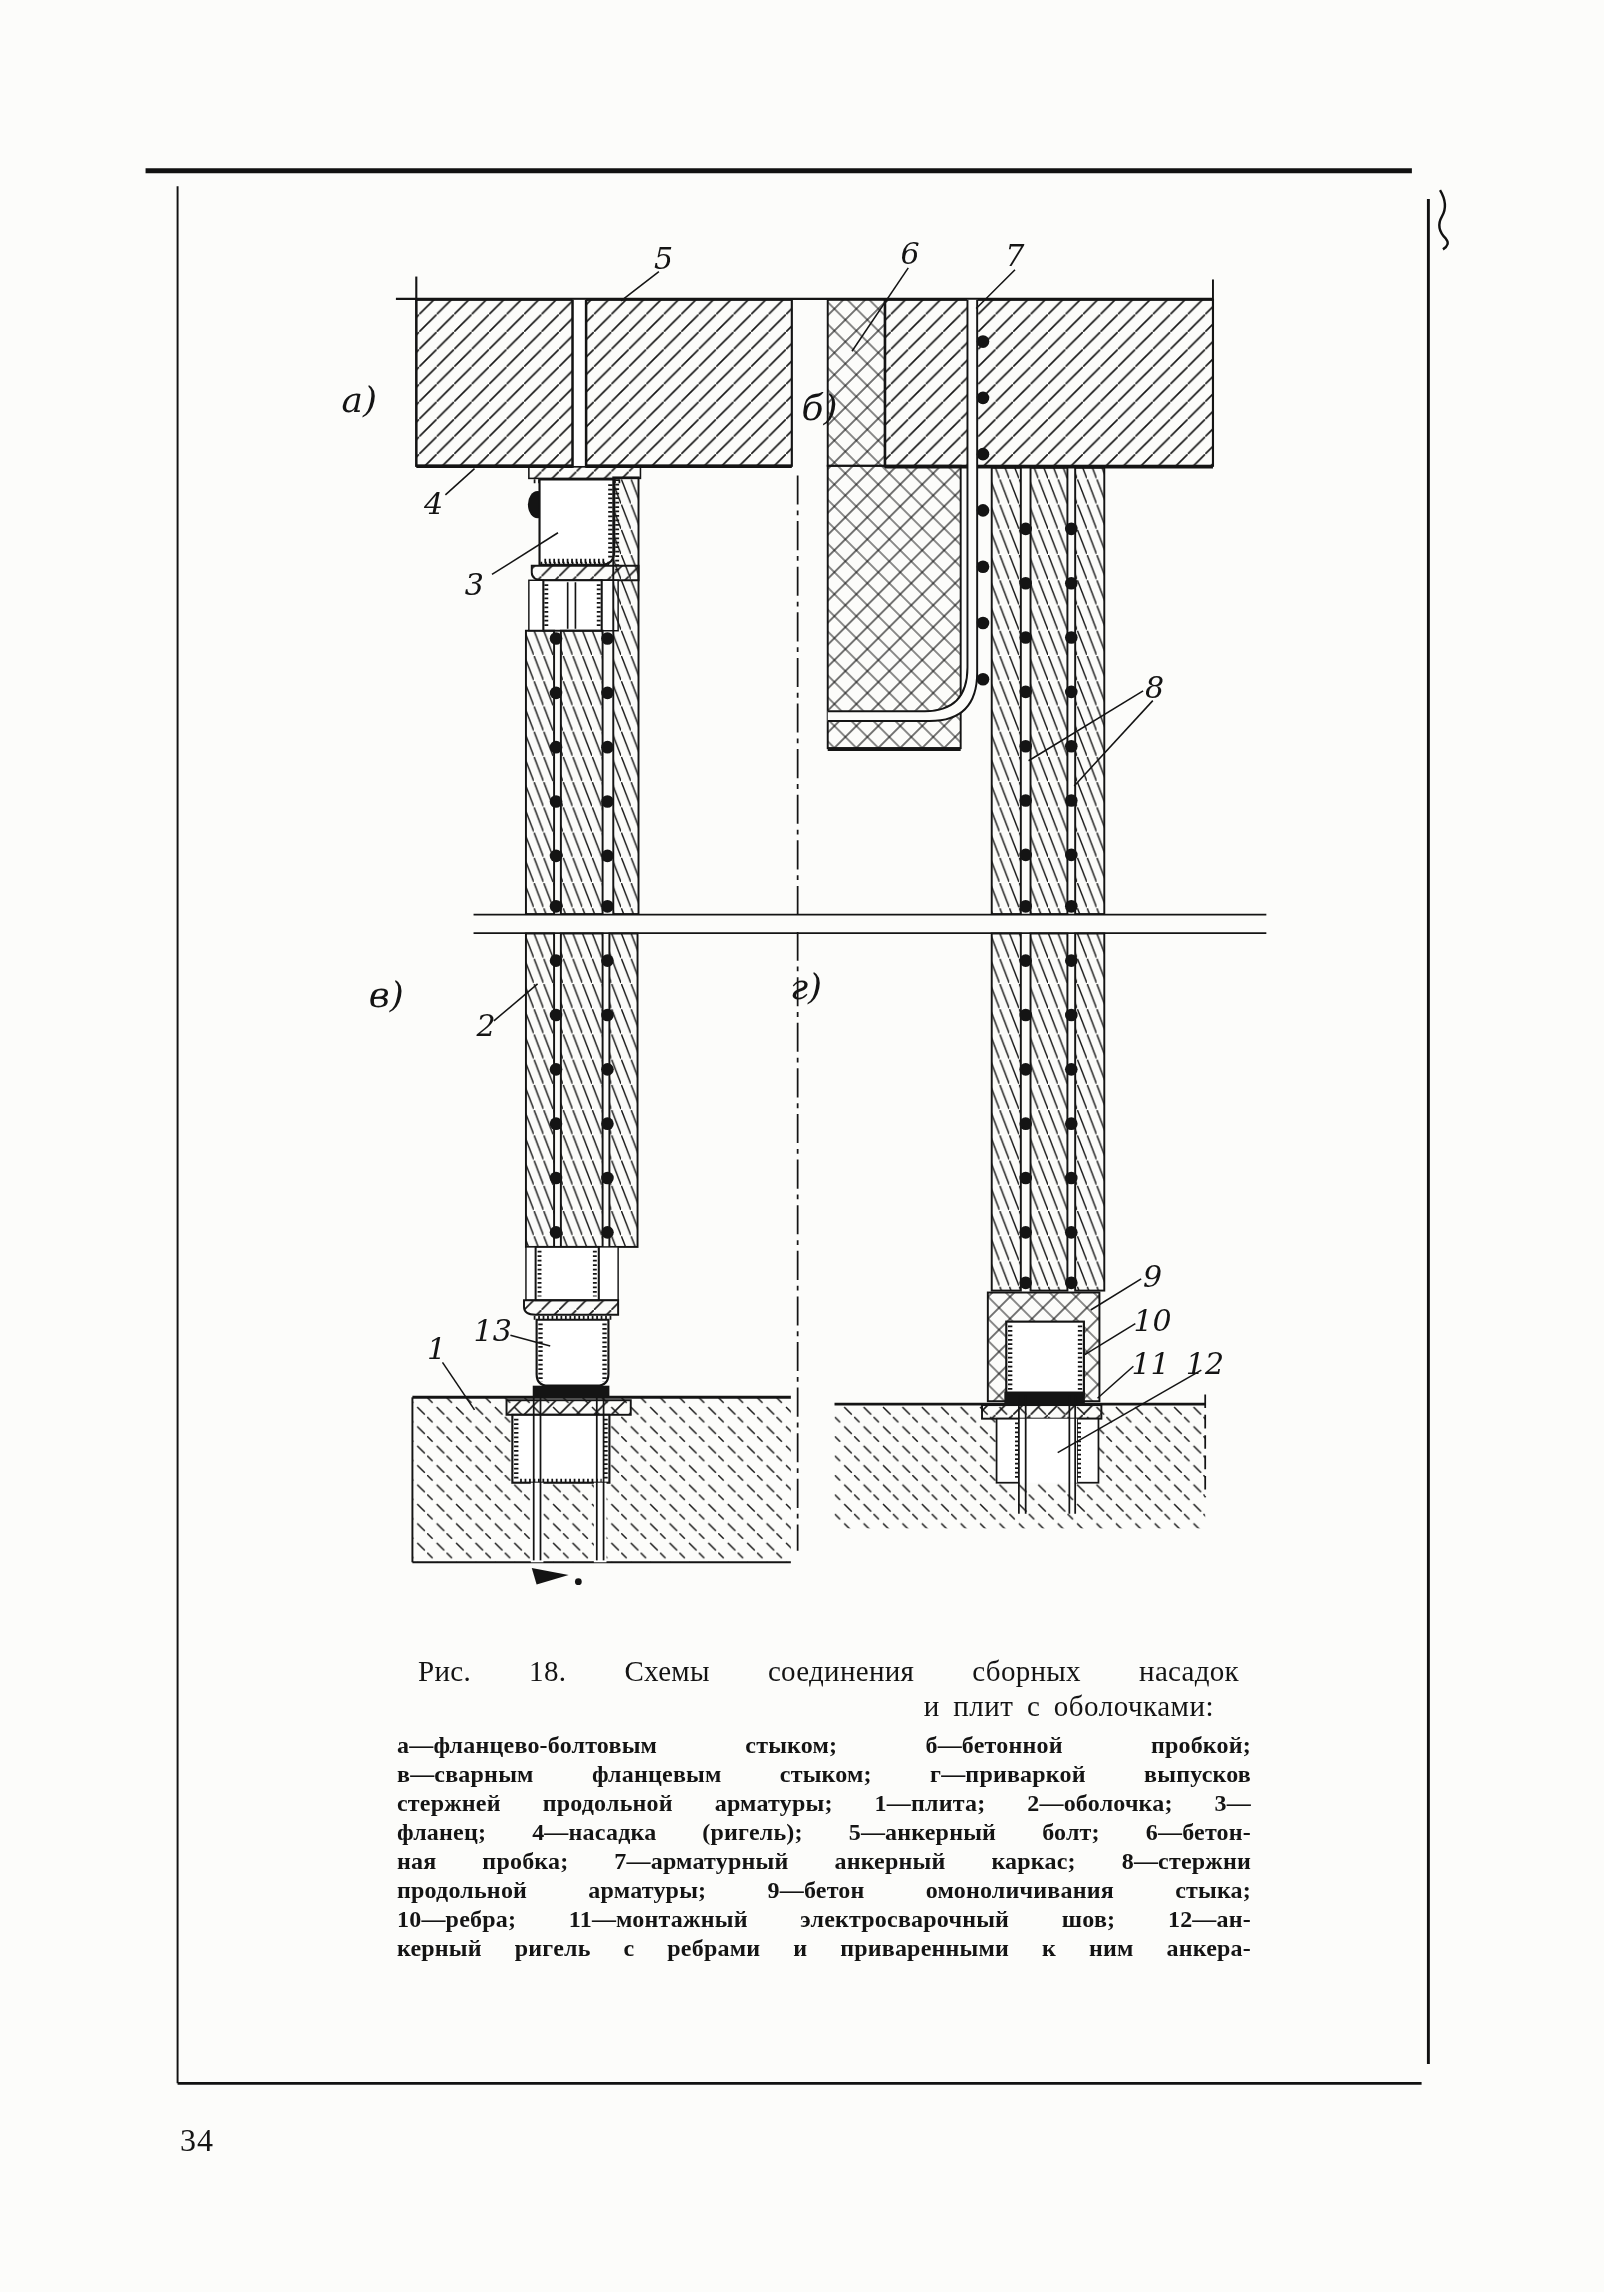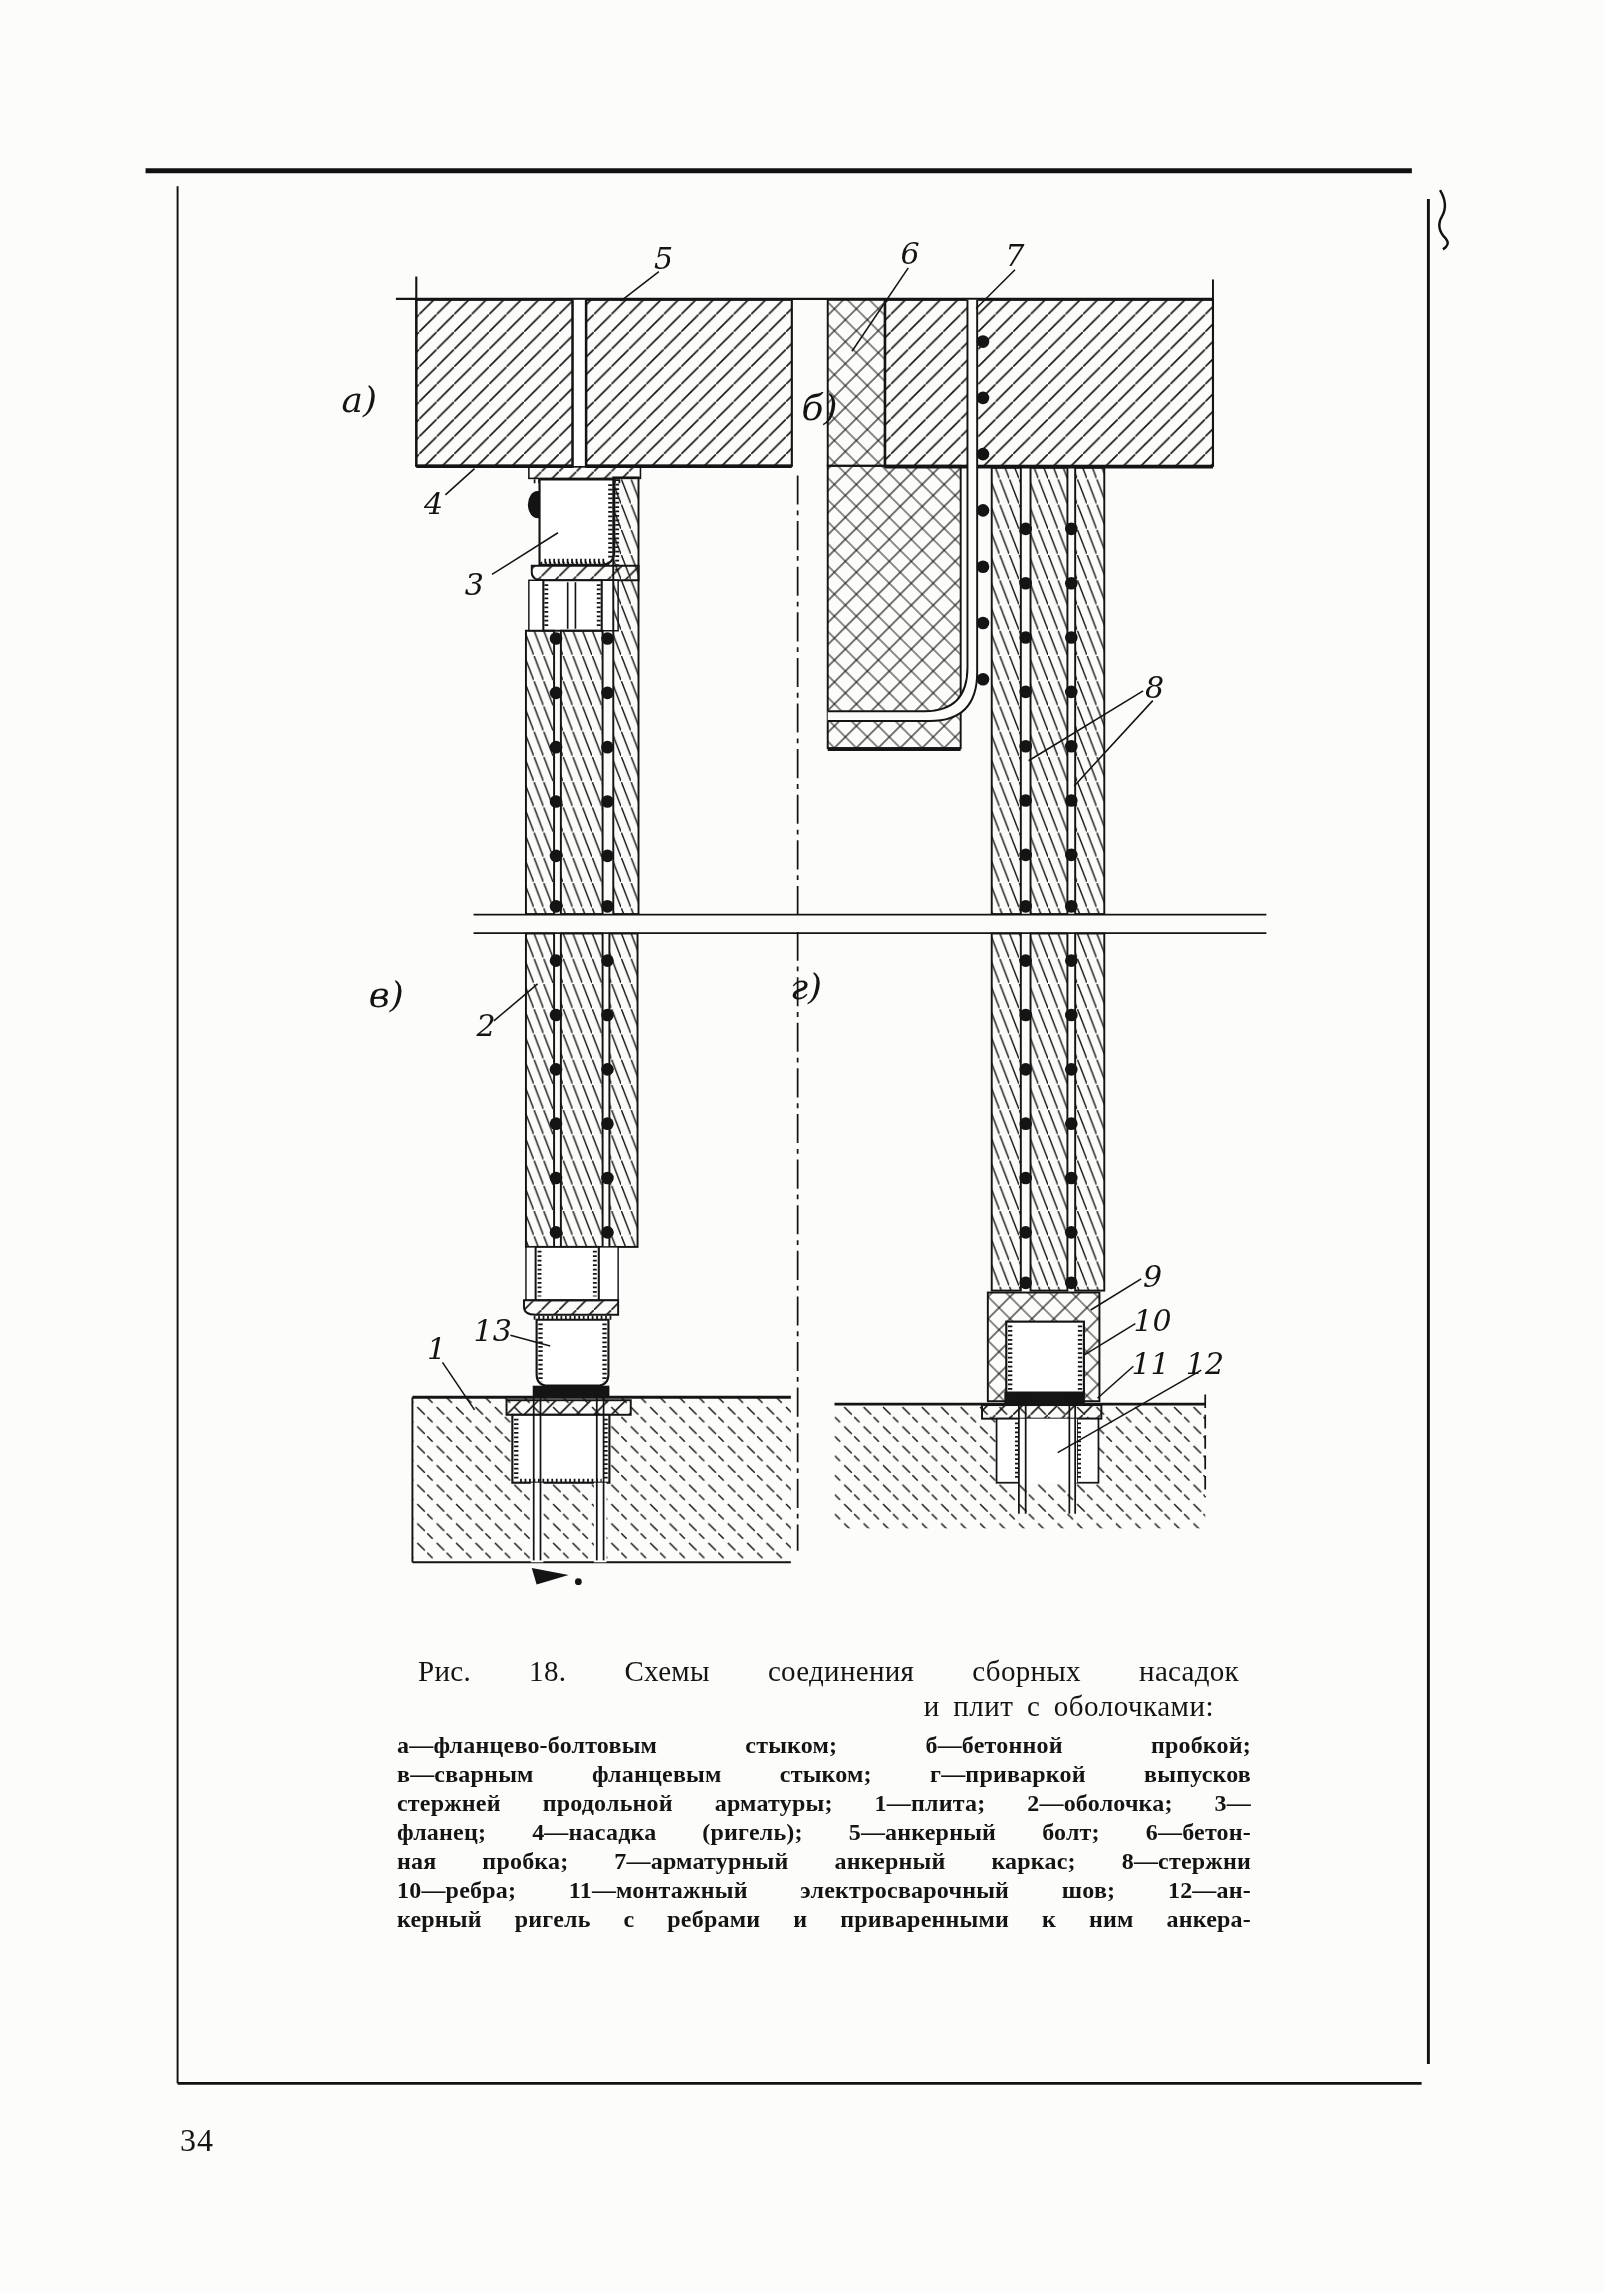--- a/index.html
+++ b/index.html
@@ -305,18 +305,19 @@
 
 <div class="abs" id="caption-title-1">Рис. 18. Схемы соединения сборных насадок</div>
 <div class="abs" id="caption-title-2">и плит с оболочками:</div>
 
 <div class="abs" id="legend">
   <div class="legend-line">а—фланцево-болтовым стыком; б—бетонной пробкой;</div>
   <div class="legend-line">в—сварным фланцевым стыком; г—приваркой выпусков</div>
   <div class="legend-line">стержней продольной арматуры; 1—плита; 2—оболочка; 3—</div>
   <div class="legend-line">фланец; 4—насадка (ригель); 5—анкерный болт; 6—бетон-</div>
   <div class="legend-line">ная пробка; 7—арматурный анкерный каркас; 8—стержни</div>
+  <div class="legend-line">продольной арматуры; 9—бетон омоноличивания стыка;</div>
   <div class="legend-line">10—ребра; 11—монтажный электросварочный шов; 12—ан-</div>
   <div class="legend-line">керный ригель с ребрами и приваренными к ним анкера-</div>
 </div>
 
 <div class="abs" id="page-number">34</div>
 
 
 </body></html>

